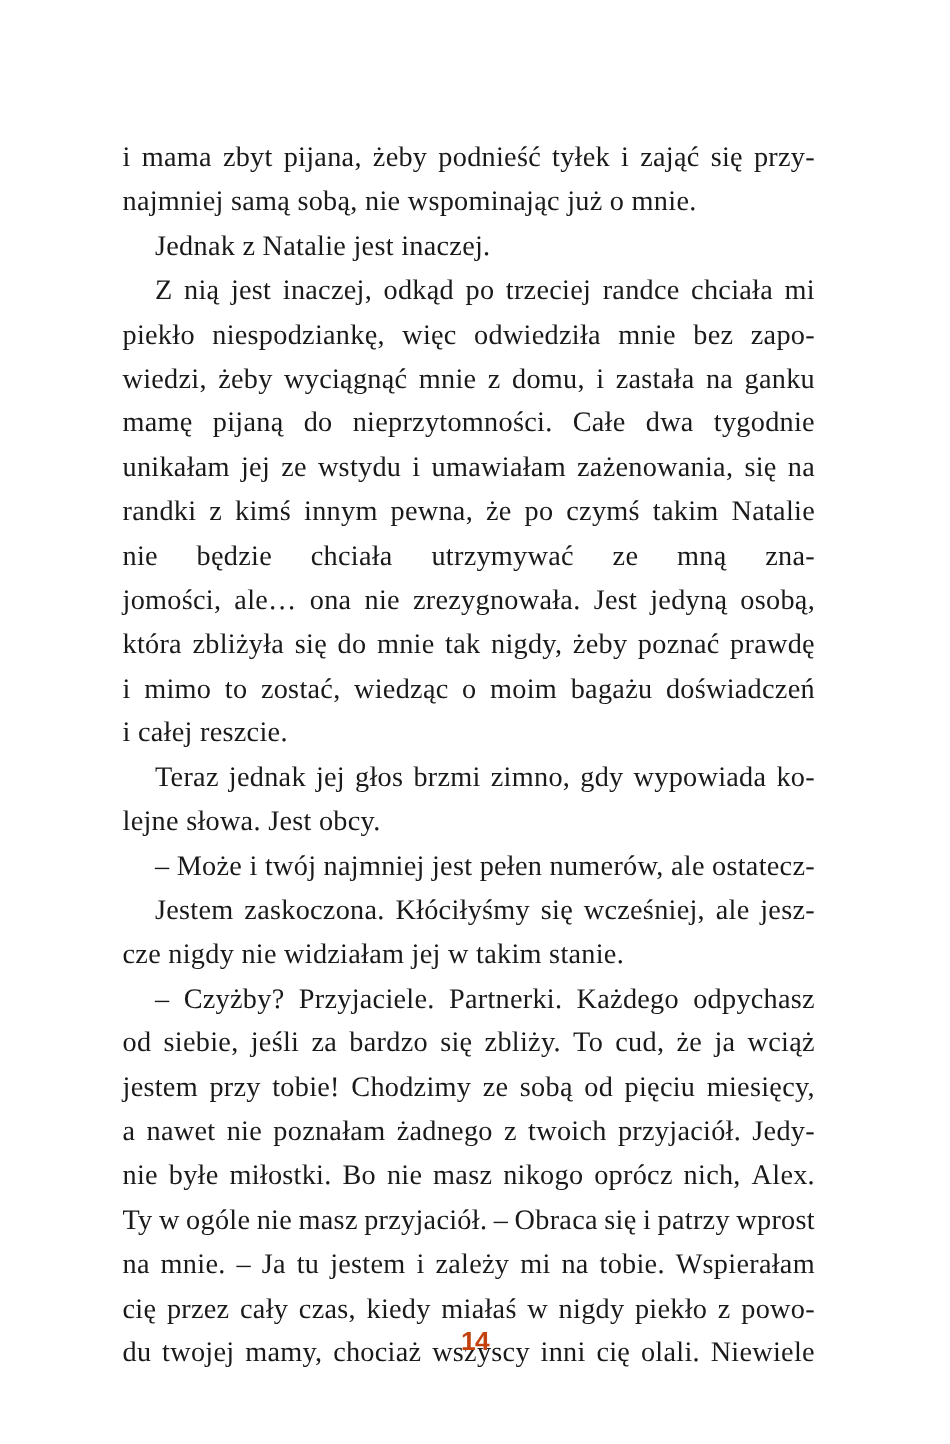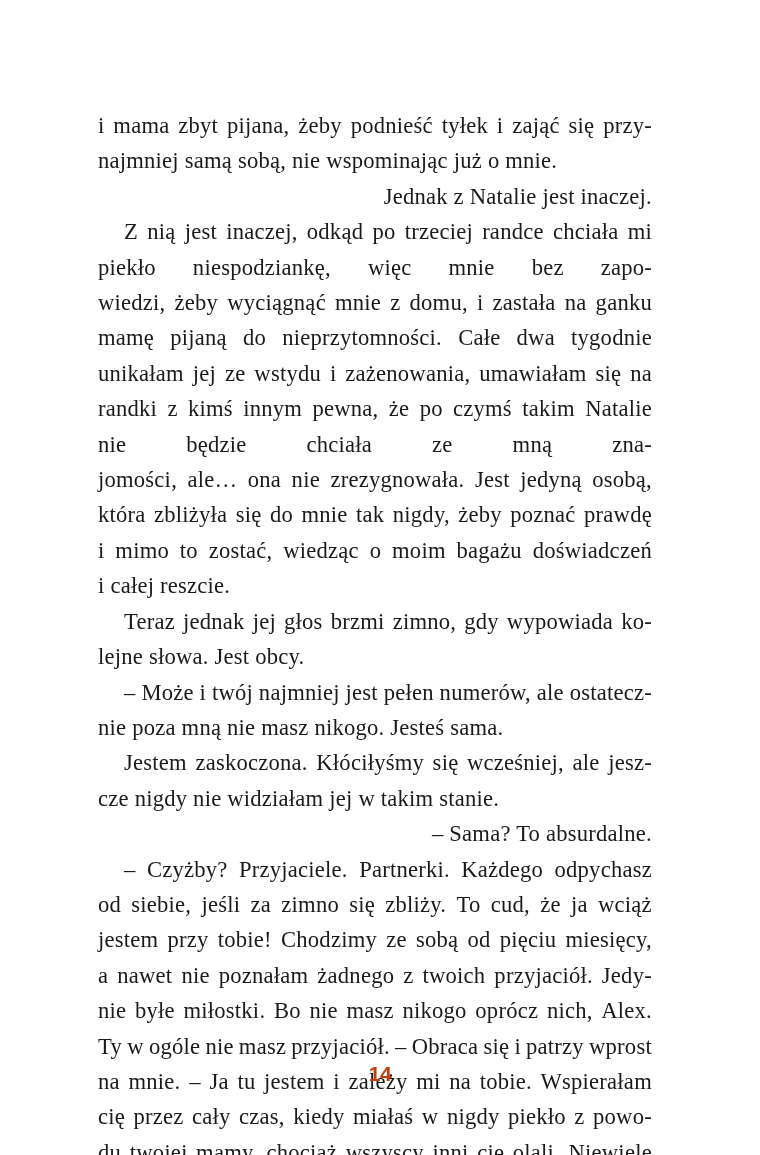--- a/index.html
+++ b/index.html
@@ -57,21 +57,20 @@
 
   
   .line.ragged {
     display: block;
   }
 
   
   .line.indent {
     padding-left: 26px;
     width: 528px;
-    text-align: right;
   }
 
   .page-number {
     position: absolute;
     left: 0;
     right: 0;
     top: 1062px;
     text-align: center;
     font-family: "Liberation Sans", "DejaVu Sans", sans-serif;
     font-size: 21px;
@@ -115,20 +114,21 @@
           <span class="w">po</span>
           <span class="w">trzeciej</span>
           <span class="w">randce</span>
           <span class="w">chciała</span>
           <span class="w">mi</span>
         </div>
         <div class="line justify">
           <span class="w">piekło</span>
           <span class="w">niespodziankę,</span>
           <span class="w">więc</span>
+          <span class="w">odwiedziła</span>
           <span class="w">mnie</span>
           <span class="w">bez</span>
           <span class="w">zapo-</span>
         </div>
         <div class="line justify">
           <span class="w">wiedzi,</span>
           <span class="w">żeby</span>
           <span class="w">wyciągnąć</span>
           <span class="w">mnie</span>
           <span class="w">z</span>
@@ -146,41 +146,42 @@
           <span class="w">Całe</span>
           <span class="w">dwa</span>
           <span class="w">tygodnie</span>
         </div>
         <div class="line justify">
           <span class="w">unikałam</span>
           <span class="w">jej</span>
           <span class="w">ze</span>
           <span class="w">wstydu</span>
           <span class="w">i</span>
+          <span class="w">umawiałam</span>
           <span class="w">zażenowania,</span>
-          <span class="w">umawiałam</span>
           <span class="w">się</span>
           <span class="w">na</span>
         </div>
         <div class="line justify">
           <span class="w">randki</span>
           <span class="w">z</span>
           <span class="w">kimś</span>
           <span class="w">innym</span>
           <span class="w">pewna,</span>
           <span class="w">że</span>
           <span class="w">po</span>
           <span class="w">czymś</span>
           <span class="w">takim</span>
           <span class="w">Natalie</span>
         </div>
         <div class="line justify">
           <span class="w">nie</span>
           <span class="w">będzie</span>
           <span class="w">chciała</span>
+          <span class="w">utrzymywać</span>
           <span class="w">ze</span>
           <span class="w">mną</span>
           <span class="w">zna-</span>
         </div>
         <div class="line justify">
           <span class="w">jomości,</span>
           <span class="w">ale…</span>
           <span class="w">ona</span>
           <span class="w">nie</span>
           <span class="w">zrezygnowała.</span>
@@ -233,52 +234,48 @@
           <span class="w">Może</span>
           <span class="w">i</span>
           <span class="w">twój</span>
           <span class="w">najmniej</span>
           <span class="w">jest</span>
           <span class="w">pełen</span>
           <span class="w">numerów,</span>
           <span class="w">ale</span>
           <span class="w">ostatecz-</span>
         </div>
-        <div class="line ragged">nie poza mną nie masz nikogo. Jesteś sama.</div>
       </div>
       <div class="paragraph">
         <div class="line justify indent">
           <span class="w">Jestem</span>
           <span class="w">zaskoczona.</span>
           <span class="w">Kłóciłyśmy</span>
           <span class="w">się</span>
           <span class="w">wcześniej,</span>
           <span class="w">ale</span>
           <span class="w">jesz-</span>
         </div>
         <div class="line ragged">cze nigdy nie widziałam jej w takim stanie.</div>
-      </div>
-      <div class="paragraph">
-        <div class="line ragged indent">– Sama? To absurdalne.</div>
       </div>
       <div class="paragraph">
         <div class="line justify indent">
           <span class="w">–</span>
           <span class="w">Czyżby?</span>
           <span class="w">Przyjaciele.</span>
           <span class="w">Partnerki.</span>
           <span class="w">Każdego</span>
           <span class="w">odpychasz</span>
         </div>
         <div class="line justify">
           <span class="w">od</span>
           <span class="w">siebie,</span>
           <span class="w">jeśli</span>
           <span class="w">za</span>
-          <span class="w">zimno</span>
+          <span class="w">bardzo</span>
           <span class="w">się</span>
           <span class="w">zbliży.</span>
           <span class="w">To</span>
           <span class="w">cud,</span>
           <span class="w">że</span>
           <span class="w">ja</span>
           <span class="w">wciąż</span>
         </div>
         <div class="line justify">
           <span class="w">jestem</span>

